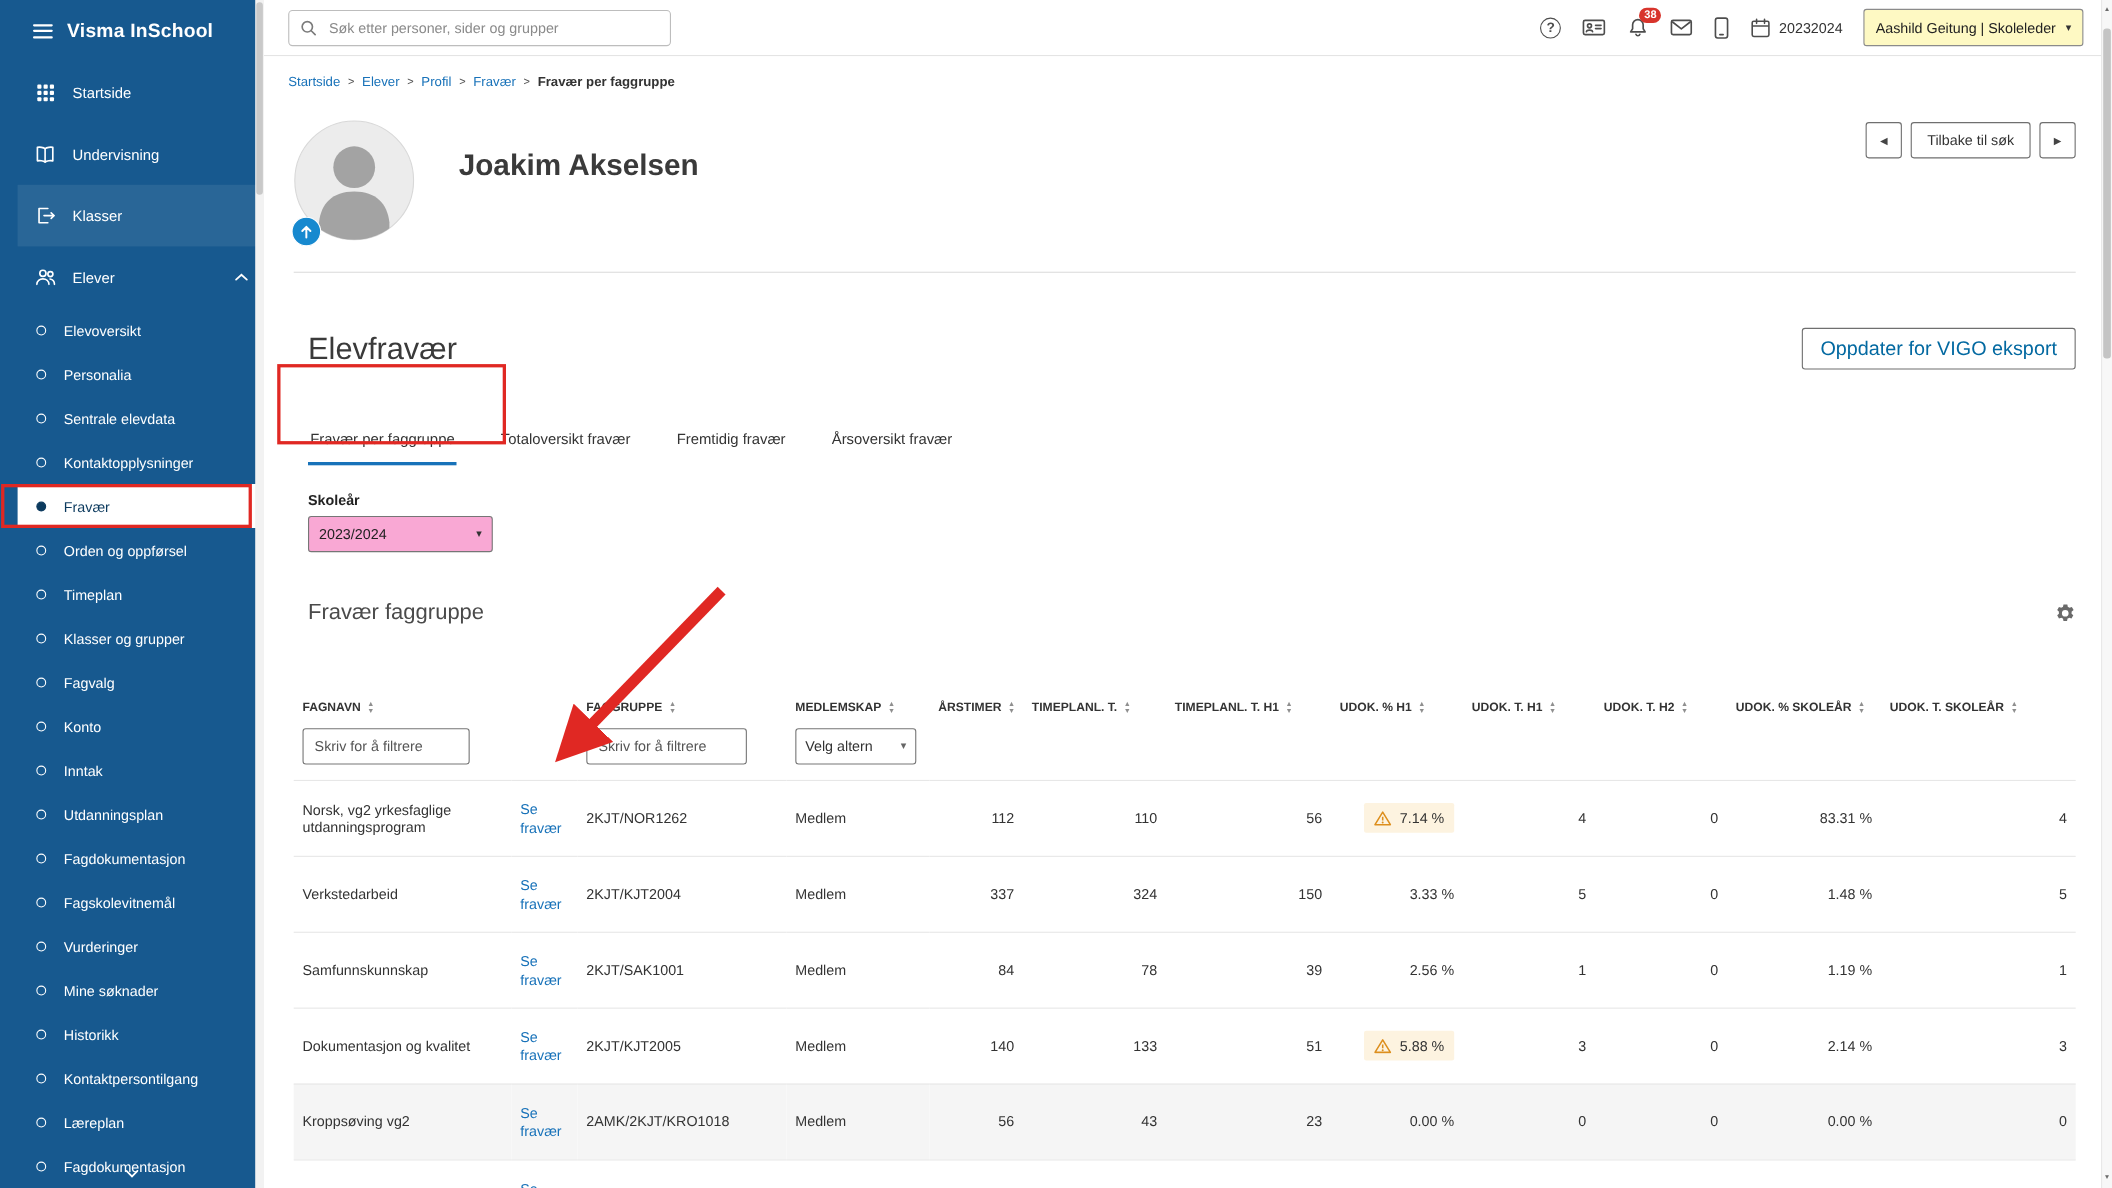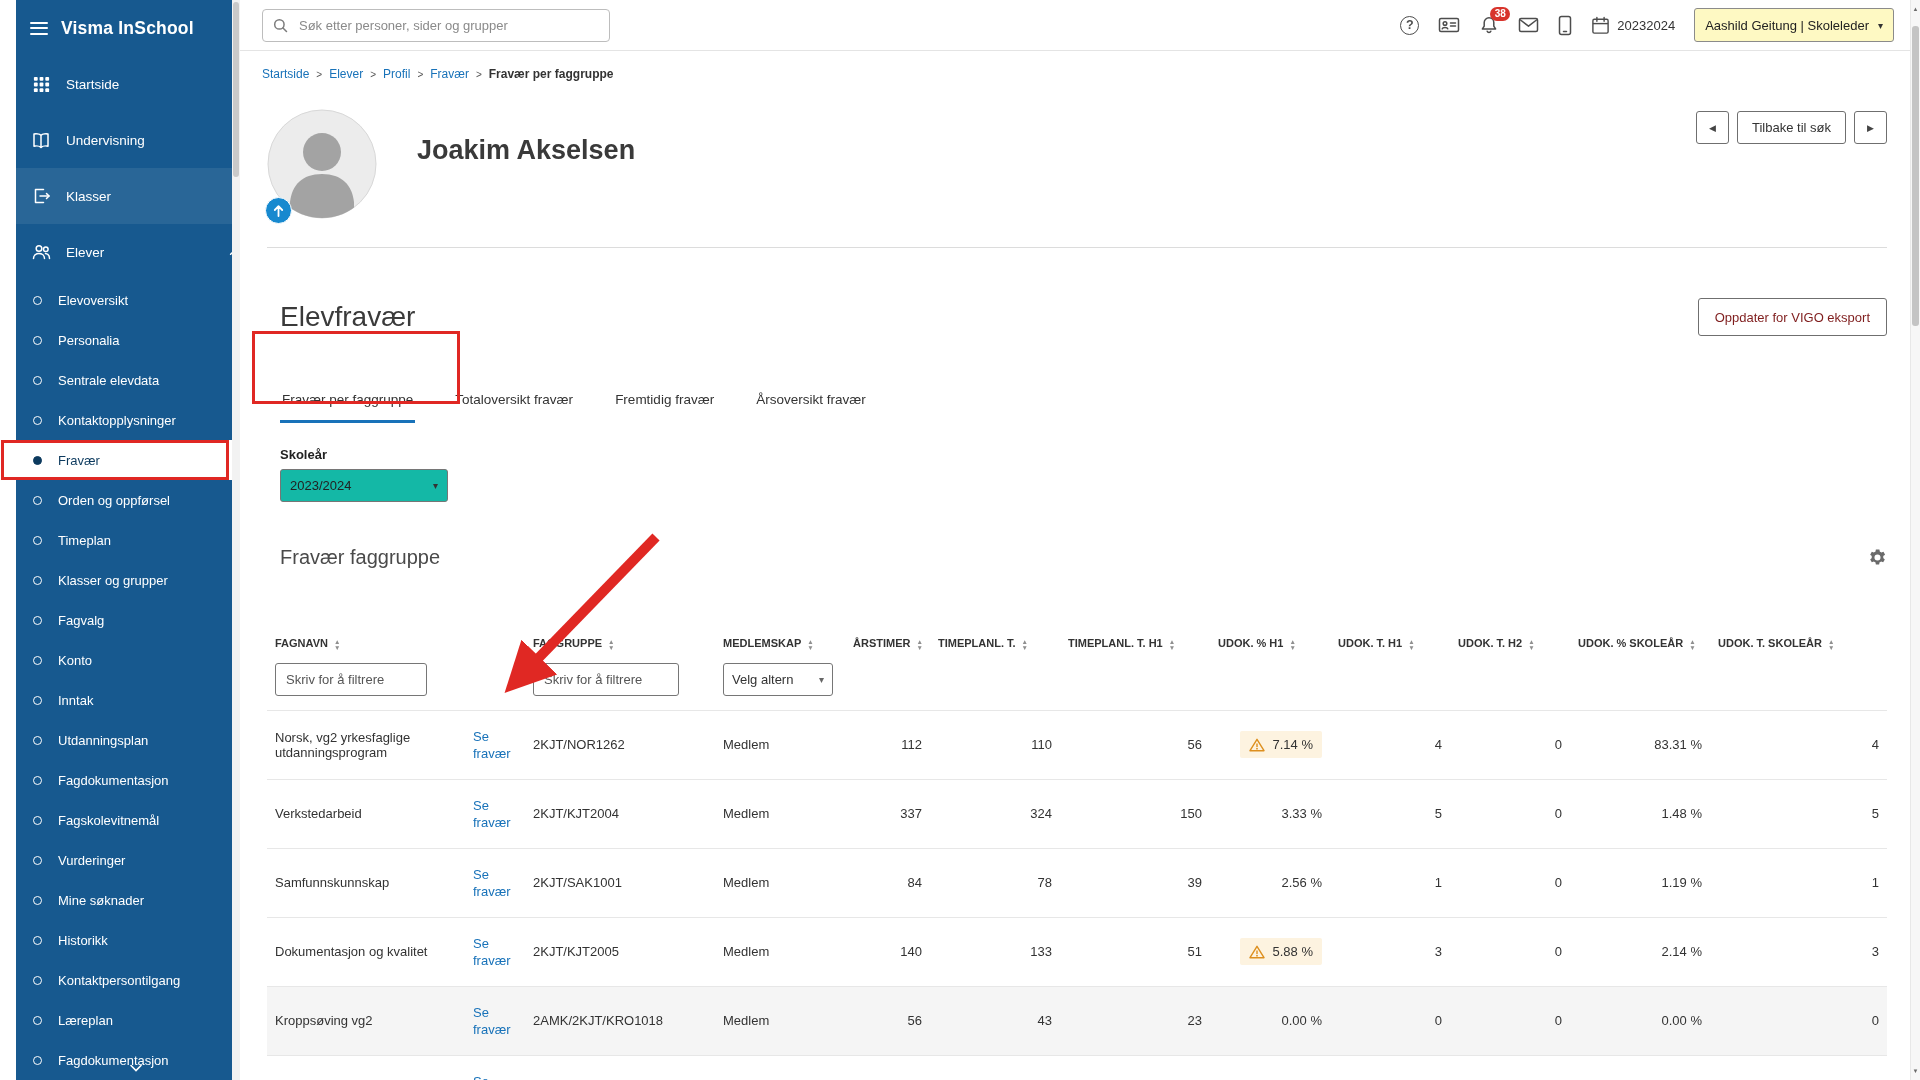--- a/index.html
+++ b/index.html
@@ -6,21 +6,21 @@
     --c-sidebar:#17598f; --c-link:#1872b9; --c-anno:#e02823;
     --c-warnbg:#fdf3e0; --c-warnicon:#dd8f1e; --c-badge:#d8342c; --c-active-text:#0c3a5e;
   }
   *{box-sizing:border-box;}
   html,body{margin:0;padding:0;}
   body{
     width:1920px;height:1080px;overflow:hidden;position:relative;background:#fff;
     font-family:"Liberation Sans","DejaVu Sans",sans-serif;color:#333;
   }
   
-  .sidebar{position:absolute;left:16px;top:0;width:240px;height:100%;background:var(--c-sidebar);color:#fff;}
+  .sidebar{position:absolute;left:0;top:0;width:240px;height:100%;background:var(--c-sidebar);color:#fff;padding-left:16px;}
   .brand-row{display:flex;align-items:center;gap:13px;height:56px;padding:0 14px;}
   .hamburger{width:18px;display:flex;flex-direction:column;gap:3.5px;}
   .hamburger i{height:2px;background:#fff;border-radius:1px;}
   .brand{font-size:17.5px;font-weight:bold;letter-spacing:.2px;}
   .nav-item{display:flex;align-items:center;gap:14px;height:56px;padding:0 14px;font-size:13.5px;cursor:pointer;}
   .nav-item.hl{background:rgba(255,255,255,.08);}
   .nav-item .nico{display:flex;width:22px;justify-content:center;color:#fff;}
   .nav-item .chev{margin-left:auto;display:flex;}
   .subnav{}
   .subitem{display:flex;align-items:center;gap:16px;height:40px;padding:0 14px 0 17px;font-size:13px;cursor:pointer;}
@@ -55,27 +55,27 @@
   .avatar-box{position:relative;width:110px;height:110px;flex:none;}
   .upload-badge{position:absolute;left:-2px;top:88px;display:flex;cursor:pointer;}
   .student-name{margin:26px 0 0 40px;font-size:27px;color:#3a3a3a;}
   .pagination{position:absolute;right:0;top:2px;display:flex;gap:8px;}
   .pg-btn{height:33px;border:1px solid #6f6f6f;background:#fff;border-radius:3px;font-size:13px;color:#333;display:flex;align-items:center;justify-content:center;cursor:pointer;}
   .pg-square{width:33px;font-size:9px;color:#444;}
   .pg-label{padding:0 14px;}
   .divider{border:none;border-top:1px solid #dcdcdc;margin:28px 0 0 0;}
   .title-row{display:flex;align-items:center;margin-top:30px;}
   .page-title{font-size:28px;font-weight:400;color:#3a3a3a;}
-  .vigo-btn{margin-left:auto;height:38px;padding:0 16px;border:1px solid #6f6f6f;border-radius:3px;background:#fff;font-size:13px;color:#7f1d1d;cursor:pointer;}
+  .vigo-btn{margin-left:auto;height:38px;padding:0 16px;border:1px solid #6f6f6f;border-radius:3px;background:#fff;font-size:18px;color:#0369a1;cursor:pointer;}
   .tabs{display:flex;gap:38px;margin-top:36px;}
   .tab{font-size:13.5px;color:#333;padding:0 2px 13px;cursor:pointer;border-bottom:3px solid transparent;}
   .tab.active{border-bottom-color:var(--c-link);}
   .schoolyear{margin-top:24px;}
   .sy-label{font-size:13px;font-weight:bold;color:#222;}
-  .sy-select{margin-top:7px;width:168px;height:33px;border:1px solid #767676;border-radius:3px;background:#14b8a6;display:flex;align-items:center;justify-content:space-between;padding:0 9px;font-size:13px;color:#222;cursor:pointer;}
+  .sy-select{margin-top:7px;width:168px;height:33px;border:1px solid #767676;border-radius:3px;background:#f9a8d4;display:flex;align-items:center;justify-content:space-between;padding:0 9px;font-size:13px;color:#222;cursor:pointer;}
   .sy-caret{font-size:10px;color:#333;}
   .section-row{display:flex;align-items:center;margin-top:24px;}
   .section-title{font-size:20px;font-weight:400;color:#4a4a4a;}
   .gear{margin-left:auto;display:flex;cursor:pointer;}
   
   table.fgtable{width:1620px;margin-top:26px;border-collapse:collapse;table-layout:fixed;font-size:13px;color:#333;}
   .fgtable th{text-align:left;font-size:11px;font-weight:bold;color:#333;padding:22px 8px 10px;white-space:nowrap;}
   .sort{display:inline-flex;flex-direction:column;margin-left:6px;color:#8f8f8f;vertical-align:middle;cursor:pointer;}
   .sort span{font-size:6.5px;line-height:6px;}
   .filter-row td{padding:2px 8px 14px;}

